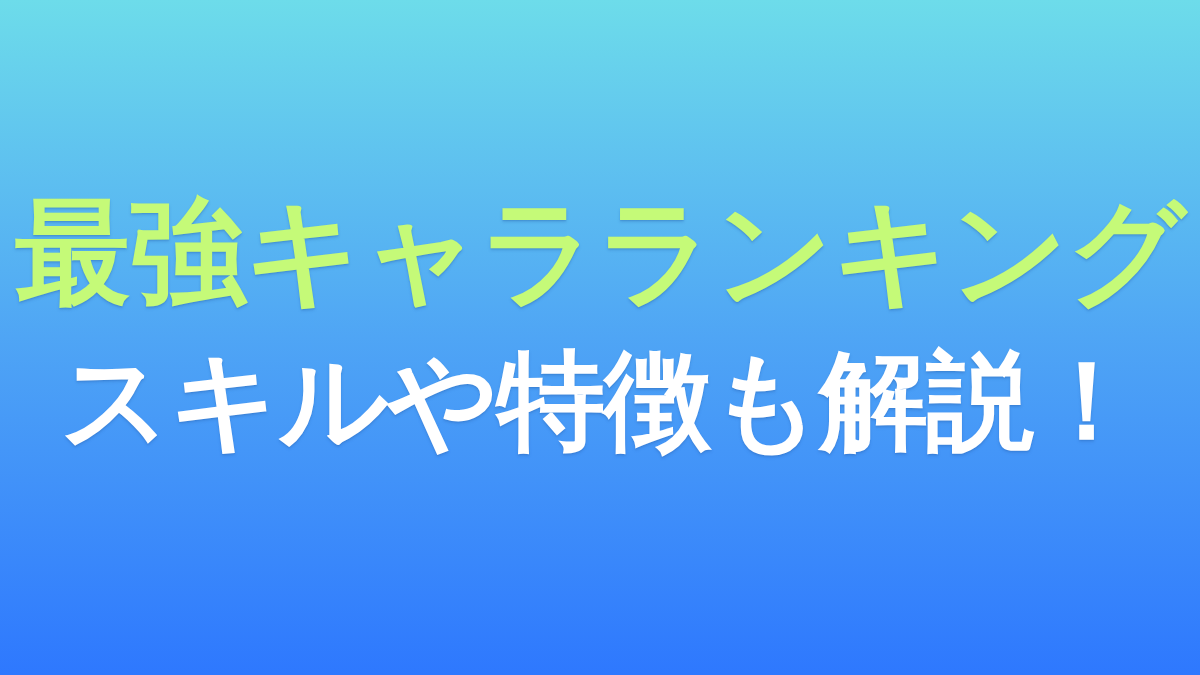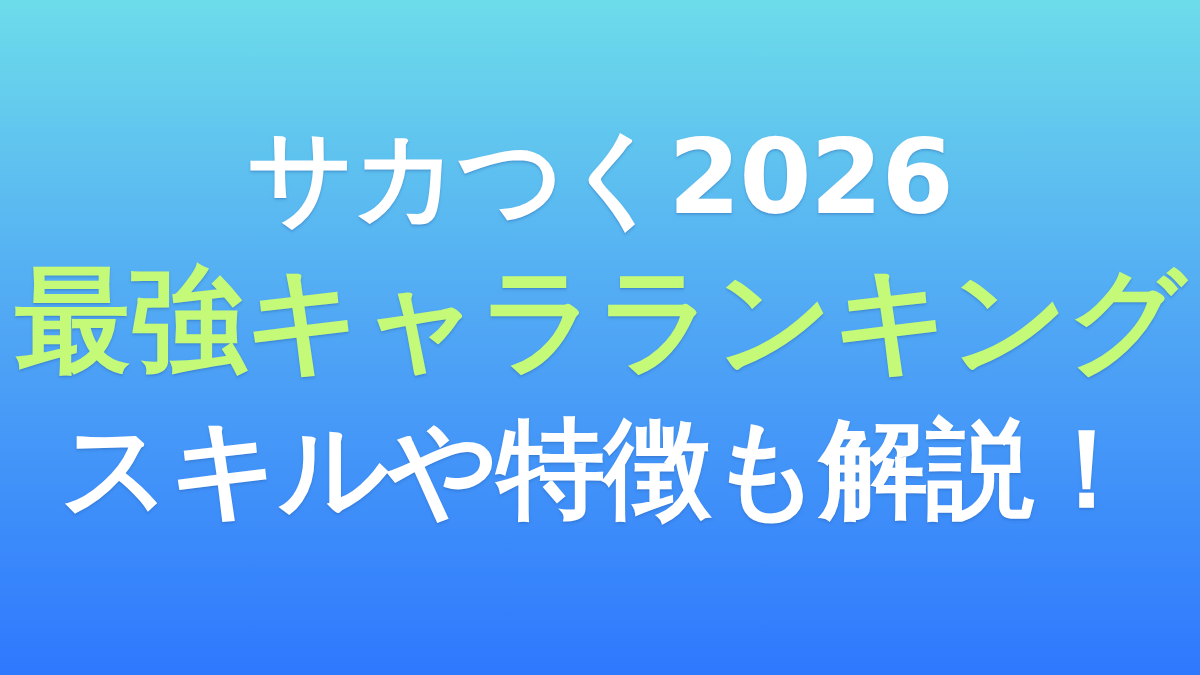--- a/index.html
+++ b/index.html
@@ -80,20 +80,19 @@
 </style>
 </head>
 <body>
 
 <div class="thumbnail-canvas" style="--grad-top: #6DDCEA; --grad-mid: #4FA5F5; --grad-bottom: #2E78FE; --ink-white: #FFFFFF; --ink-accent: #C5FA78; width: 1200px; height: 675px;">
 
   <div class="bg-gradient"></div>
 
   <div class="title-stack">
 
-    <span class="title-line line-primary" style="color: rgb(255, 255, 255);">サカつく2026</span>
 
     <span class="title-line line-accent" style="color: rgb(197, 250, 120);">最強キャラランキング</span>
 
     <span class="title-line line-secondary" style="color: rgb(255, 255, 255);">スキルや特徴も解説！</span>
 
   </div>
 </div>
 
 </body></html>

